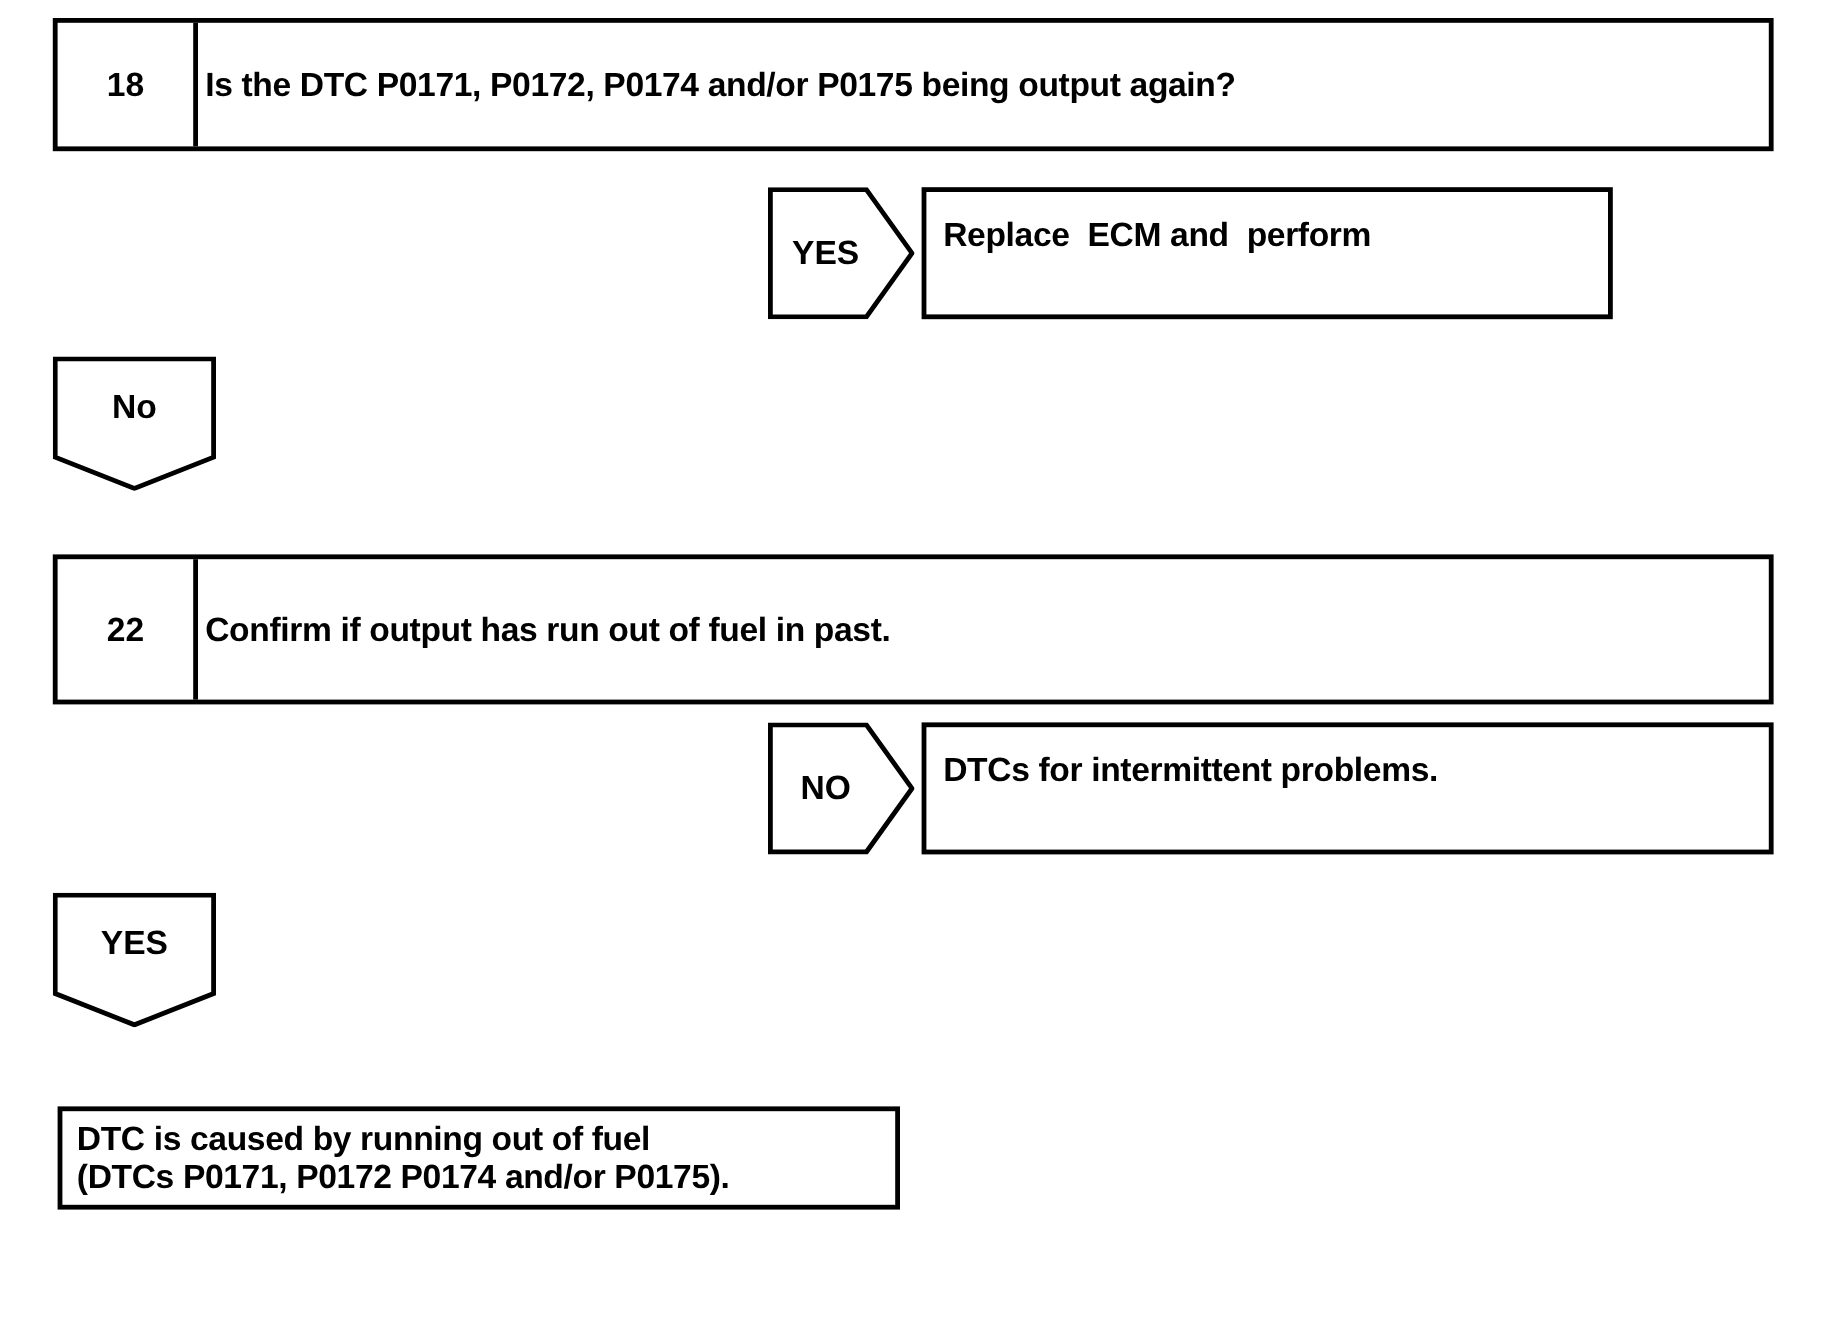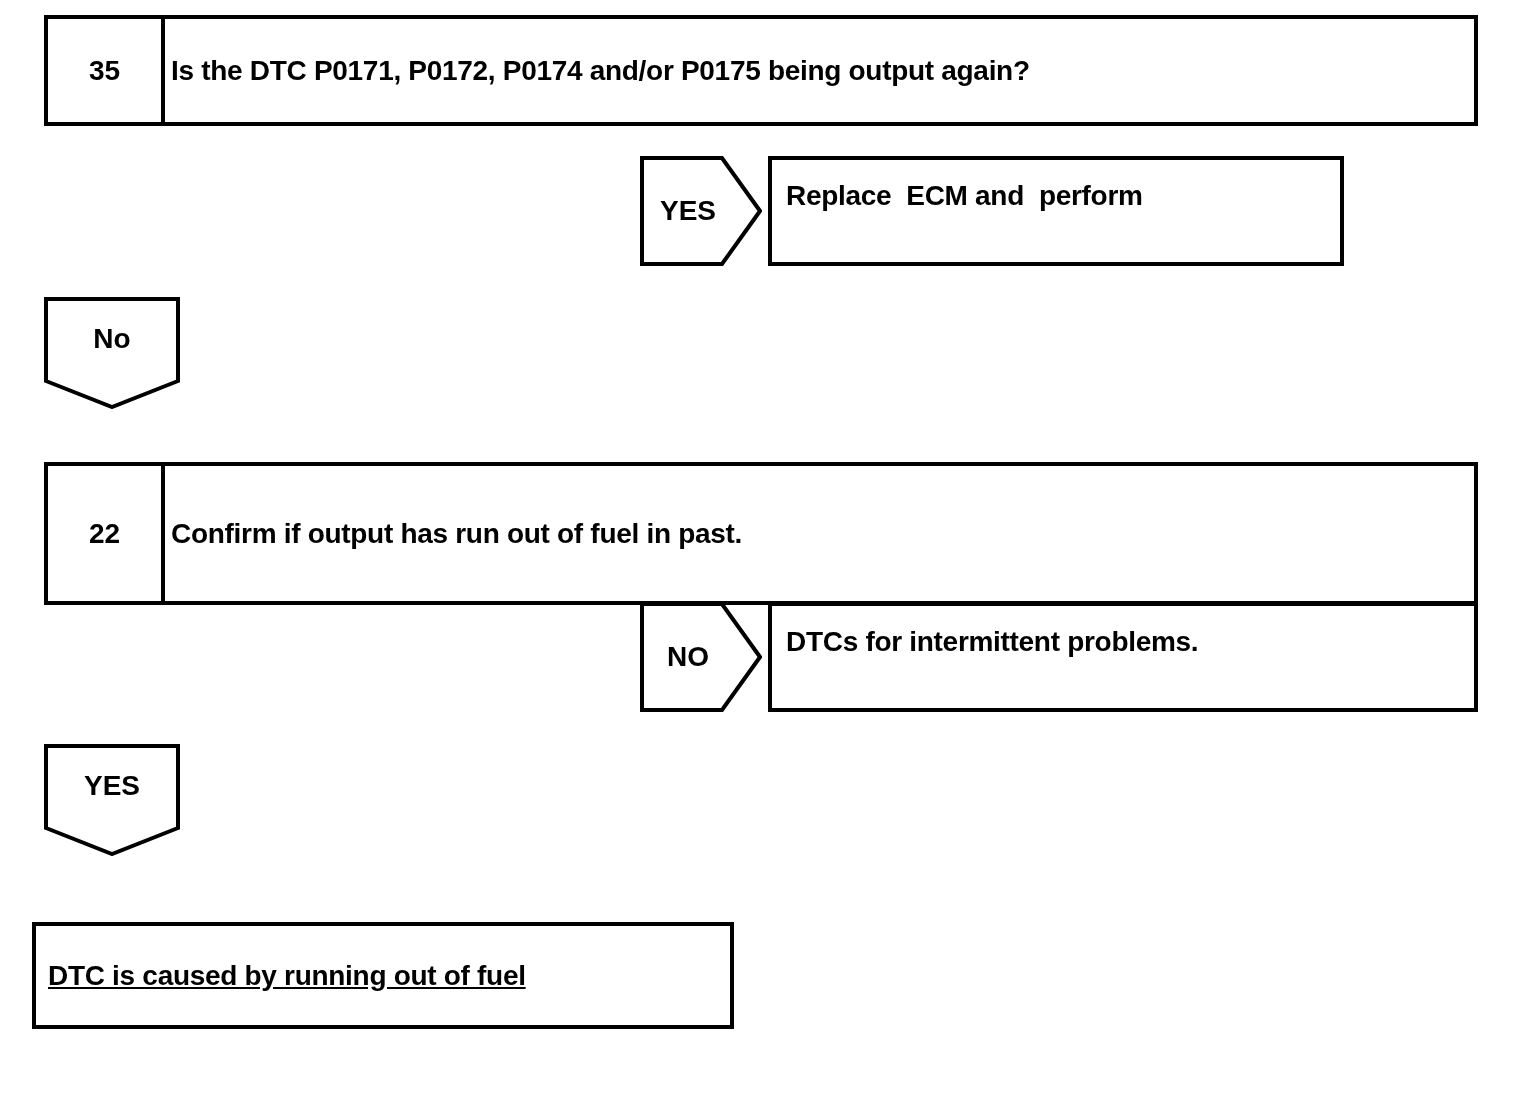--- a/index.html
+++ b/index.html
@@ -99,21 +99,21 @@
     letter-spacing: -0.3px;
   }
 </style>
 </head>
 <body>
 
 <div class="canvas">
 
   <div class="step-box" style="left:44px; top:15px; width:1434px; height:111px;">
     <div class="num-cell">
-      <span>35</span>
+      <span>18</span>
     </div>
     <div class="q-cell">Is the DTC P0171, P0172, P0174 and/or P0175 being output again?</div>
   </div>
 
   <div class="tag tag-right" style="left:640px; top:156px; width:122px; height:110px;">
     <svg viewBox="0 0 122 110">
       <polygon points="2,2 82,2 120,55 82,108 2,108" fill="#ffffff" stroke="#000000" stroke-width="4" stroke-linejoin="miter"></polygon>
     </svg>
     <span class="tag-label">YES</span>
   </div>
@@ -122,21 +122,21 @@
     <div class="line">Replace  ECM and  perform</div>
   </div>
 
   <div class="tag tag-down" style="left:44px; top:297px; width:136px; height:112px;">
     <svg viewBox="0 0 136 112">
       <polygon points="2,2 134,2 134,84 68,110 2,84" fill="#ffffff" stroke="#000000" stroke-width="4" stroke-linejoin="miter"></polygon>
     </svg>
     <span class="tag-label">No</span>
   </div>
 
-  <div class="step-box" style="left:44px; top:462px; width:1434px; height:143px;">
+  <div class="step-box" style="left:44px; top:462px; width:1434px; height:125px;">
     <div class="num-cell">
       <span>22</span>
     </div>
     <div class="q-cell">Confirm if output has run out of fuel in past.</div>
   </div>
 
   <div class="tag tag-right" style="left:640px; top:602px; width:122px; height:110px;">
     <svg viewBox="0 0 122 110">
       <polygon points="2,2 82,2 120,55 82,108 2,108" fill="#ffffff" stroke="#000000" stroke-width="4" stroke-linejoin="miter"></polygon>
     </svg>
@@ -147,17 +147,18 @@
     <div class="line">DTCs for intermittent problems.</div>
   </div>
 
   <div class="tag tag-down" style="left:44px; top:744px; width:136px; height:112px;">
     <svg viewBox="0 0 136 112">
       <polygon points="2,2 134,2 134,84 68,110 2,84" fill="#ffffff" stroke="#000000" stroke-width="4" stroke-linejoin="miter"></polygon>
     </svg>
     <span class="tag-label">YES</span>
   </div>
 
-  <div class="conclusion-box" style="left:32px; top:922px; width:702px; height:107px;text-decoration:underline;">
+  <div class="conclusion-box" style="left:48px; top:922px; width:702px; height:86px;">
     <div class="line">DTC is caused by running out of fuel</div>
+    <div class="line">(DTCs P0171, P0172 P0174 and/or P0175).</div>
   </div>
 
 </div>
 
 </body></html>

